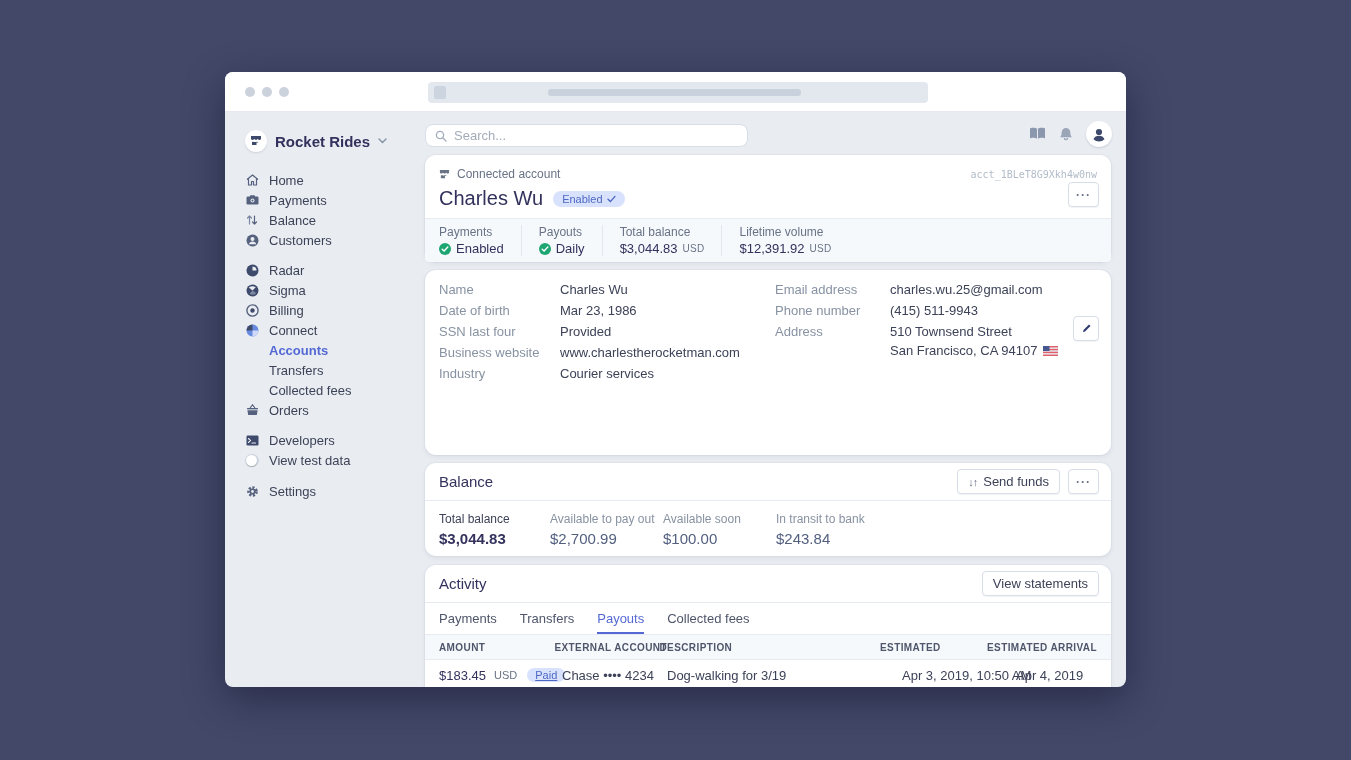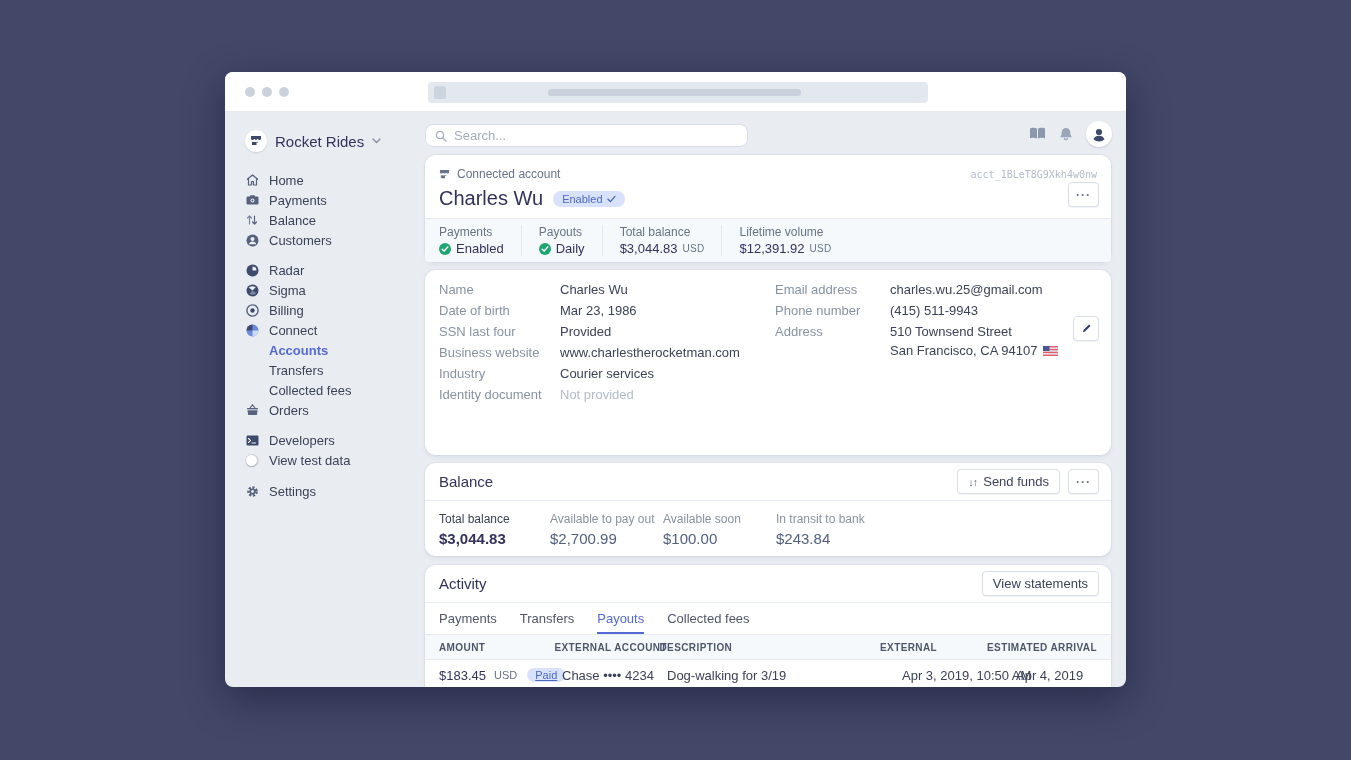--- a/index.html
+++ b/index.html
@@ -19,21 +19,21 @@
   .titlebar { position:relative; height:40px; background:#fff; border-bottom:1px solid #e6eaf0; }
   .tl-dot { position:absolute; top:15px; width:10px; height:10px; border-radius:50%; background:#ccd2dc; }
   .urlbar { position:absolute; left:203px; top:10px; width:500px; height:21px; background:#e3e8ee; border-radius:4px; }
   .url-fav { position:absolute; left:6px; top:4px; width:12px; height:13px; background:#ccd4df; border-radius:2px; }
   .url-text { position:absolute; left:120px; top:7px; width:253px; height:7px; background:#c9d1dc; border-radius:3px; }
   
   .app { position:absolute; top:40px; left:0; right:0; bottom:0; display:flex; }
   .sidebar { width:200px; padding:16px 0 0 20px; flex:none; }
   .brand { display:flex; align-items:center; gap:8px; height:26px; cursor:default; }
   .brand-logo { width:22px; height:22px; border-radius:50%; background:#fff; display:flex; align-items:center; justify-content:center; box-shadow:0 1px 2px rgba(50,50,93,.15); }
-  .brand-name { font-size:15px; font-weight:normal; color:#32325d;text-align:center; }
+  .brand-name { font-size:15px; font-weight:bold; color:#32325d;text-align:center; }
   .nav { margin-top:16px; }
   .nav-item { display:flex; align-items:center; gap:10px; height:20px; font-size:13px; color:#3c4257; cursor:default; }
   .nav-item .nicon { width:14px; display:flex; justify-content:center; }
   .nav-gap { margin-top:10px; }
   .nav-sub { padding-left:24px; }
   .nav-active { color:#5469d4; font-weight:bold; }
   .toggle { width:22px; height:13px; border-radius:7px; background:#cfd6e0; position:relative; }
   .toggle-knob { position:absolute; left:1px; top:1px; width:11px; height:11px; border-radius:50%; background:#fff; box-shadow:0 1px 1px rgba(0,0,0,.2); }
   
   .main { flex:1; position:relative; }
@@ -380,24 +380,20 @@
                 <span class="id-value">Provided</span>
               </div>
             <div class="id-row">
                 <span class="id-label">Business website</span>
                 <span class="id-value">www.charlestherocketman.com</span>
               </div>
             <div class="id-row">
                 <span class="id-label">Industry</span>
                 <span class="id-value">Courier services</span>
               </div>
-            <div class="id-row">
-                <span class="id-label">Identity document</span>
-                <span class="id-value id-muted">Not provided</span>
-              </div>
           </div>
           <div class="id-col id-colR">
             <div class="id-row">
                 <span class="id-label">Email address</span>
                 <span class="id-value">charles.wu.25@gmail.com</span>
               </div>
             <div class="id-row">
                 <span class="id-label">Phone number</span>
                 <span class="id-value">(415) 511-9943</span>
               </div>
@@ -470,21 +466,21 @@
         <div class="tabs">
           <span class="tab">Payments</span>
           <span class="tab">Transfers</span>
           <span class="tab tab-active">Payouts</span>
           <span class="tab">Collected fees</span>
         </div>
         <div class="thead">
           <span class="col-amount">AMOUNT</span>
           <span class="col-ext">EXTERNAL ACCOUNT</span>
           <span class="col-desc">DESCRIPTION</span>
-          <span class="col-init">EXTERNAL</span>
+          <span class="col-init">ESTIMATED</span>
           <span class="col-arr">ESTIMATED ARRIVAL</span>
         </div>
         <div class="trow">
           <span class="col-amount">
             <span class="amt">$183.45</span>
             <span class="amt-cur">USD</span>
             <span class="badge-sm">Paid</span>
           </span>
           <span class="col-ext">Chase •••• 4234</span>
           <span class="col-desc">Dog-walking for 3/19</span>

